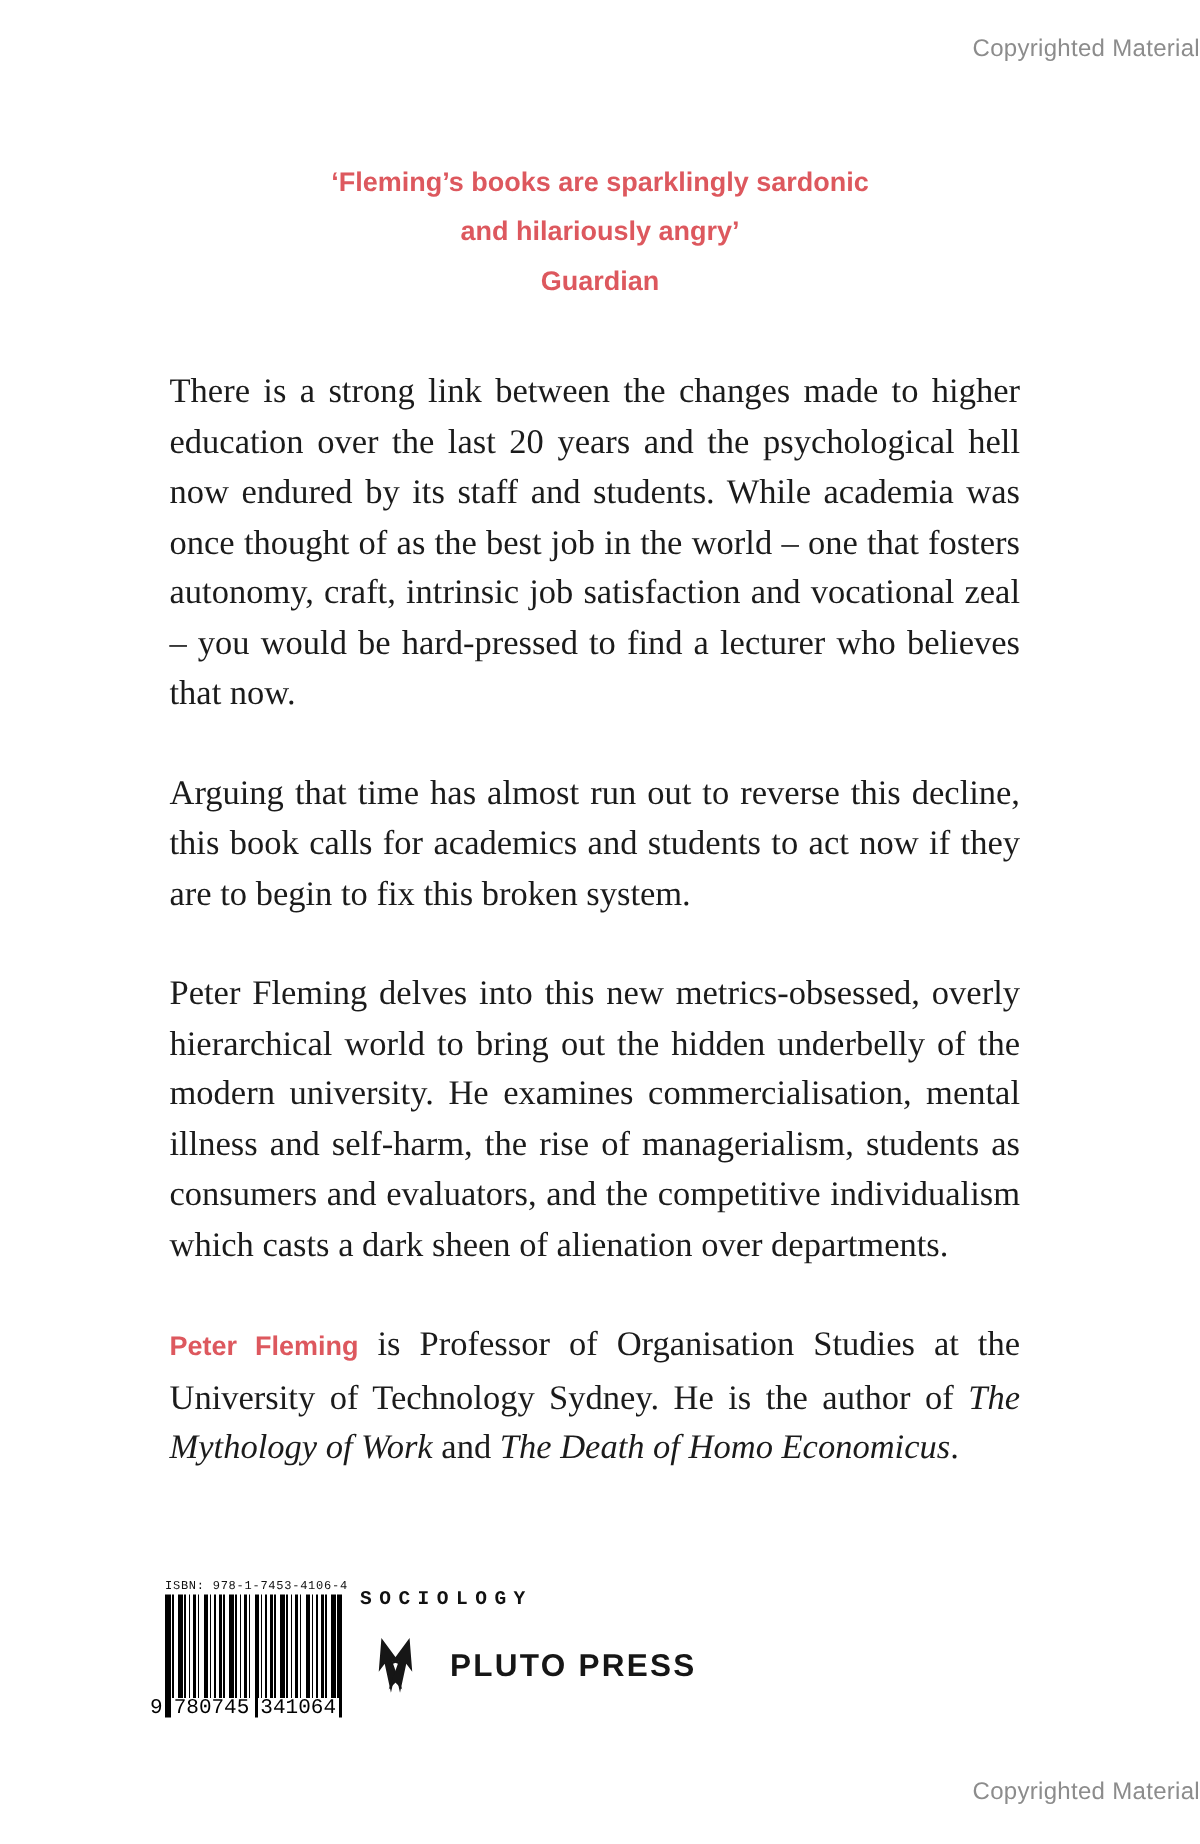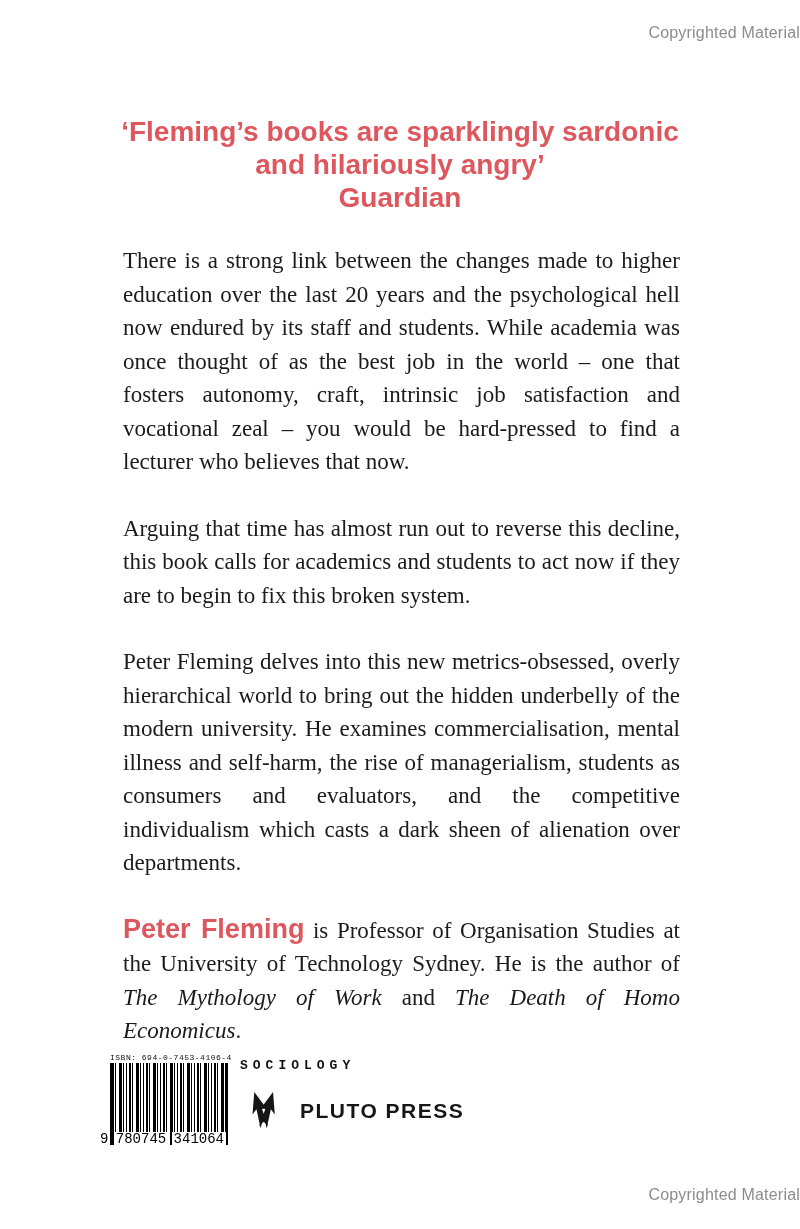--- a/index.html
+++ b/index.html
@@ -19,47 +19,47 @@
     font-family: "Liberation Sans", sans-serif;
     font-size: 16px;
     color: #8c8c8c;
     letter-spacing: 0.2px;
   }
   .copyright.top { top: 24px; }
   .copyright.bottom { top: 1186px; }
 
   .quote {
     position: absolute;
-    top: 115px;
+    top: 105px;
     left: 60px;
     right: 60px;
     text-align: center;
     font-family: "Liberation Sans", sans-serif;
     font-weight: bold;
-    font-size: 28px;
+    font-size: 18px;
     line-height: 33px;
     color: #dd585e;
   }
   .quote .attribution { display: block; }
 
   .body-text {
     position: absolute;
     left: 113px;
     width: 567px;
     top: 244px;
     font-size: 23px;
     line-height: 33.5px;
     text-align: justify;
   }
-  .body-text p { margin: 0 0 33px 10px; }
+  .body-text p { margin: 0 0 33px 0; }
   .bio { margin-top: 16px; }
   .bio .author-name {
     font-family: "Liberation Sans", sans-serif;
     font-weight: bold;
-    font-size: 27px;
+    font-size: 18px;
     color: #dd585e;
   }
   .italic-title { font-style: italic; }
 
   
   .barcode-block {
     position: absolute;
     left: 110px;
     top: 1053px;
     width: 118px;
@@ -148,21 +148,21 @@
 </div>
 
 <div class="body-text">
   <p>There is a strong link between the changes made to higher education over the last 20 years and the psychological hell now endured by its staff and students. While academia was once thought of as the best job in the world – one that fosters autonomy, craft, intrinsic job satisfaction and vocational zeal – you would be hard-pressed to find a lecturer who believes that now.</p>
   <p>Arguing that time has almost run out to reverse this decline, this book calls for academics and students to act now if they are to begin to fix this broken system.</p>
   <p>Peter Fleming delves into this new metrics-obsessed, overly hierarchical world to bring out the hidden underbelly of the modern university. He examines commercialisation, mental illness and self-harm, the rise of managerialism, students as consumers and evaluators, and the competitive individualism which casts a dark sheen of alienation over departments.</p>
   <p class="bio"><span class="author-name">Peter Fleming</span><span> is Professor of Organisation Studies at the University of Technology Sydney. He is the author of </span><span class="italic-title">The Mythology of Work</span><span> and </span><span class="italic-title">The Death of Homo Economicus</span><span>.</span></p>
 </div>
 
 <div class="barcode-block">
-  <div class="isbn-small">ISBN: 694-0-7453-4106-4</div>
+  <div class="isbn-small">ISBN: 978-1-7453-4106-4</div>
   <div class="bars">
     <div class="digit-strip">
       <span class="lead">9</span>
       <span class="grp">780745</span>
       <span class="grp">341064</span>
     </div>
   </div>
 </div>
 
 <div class="footer-right">

